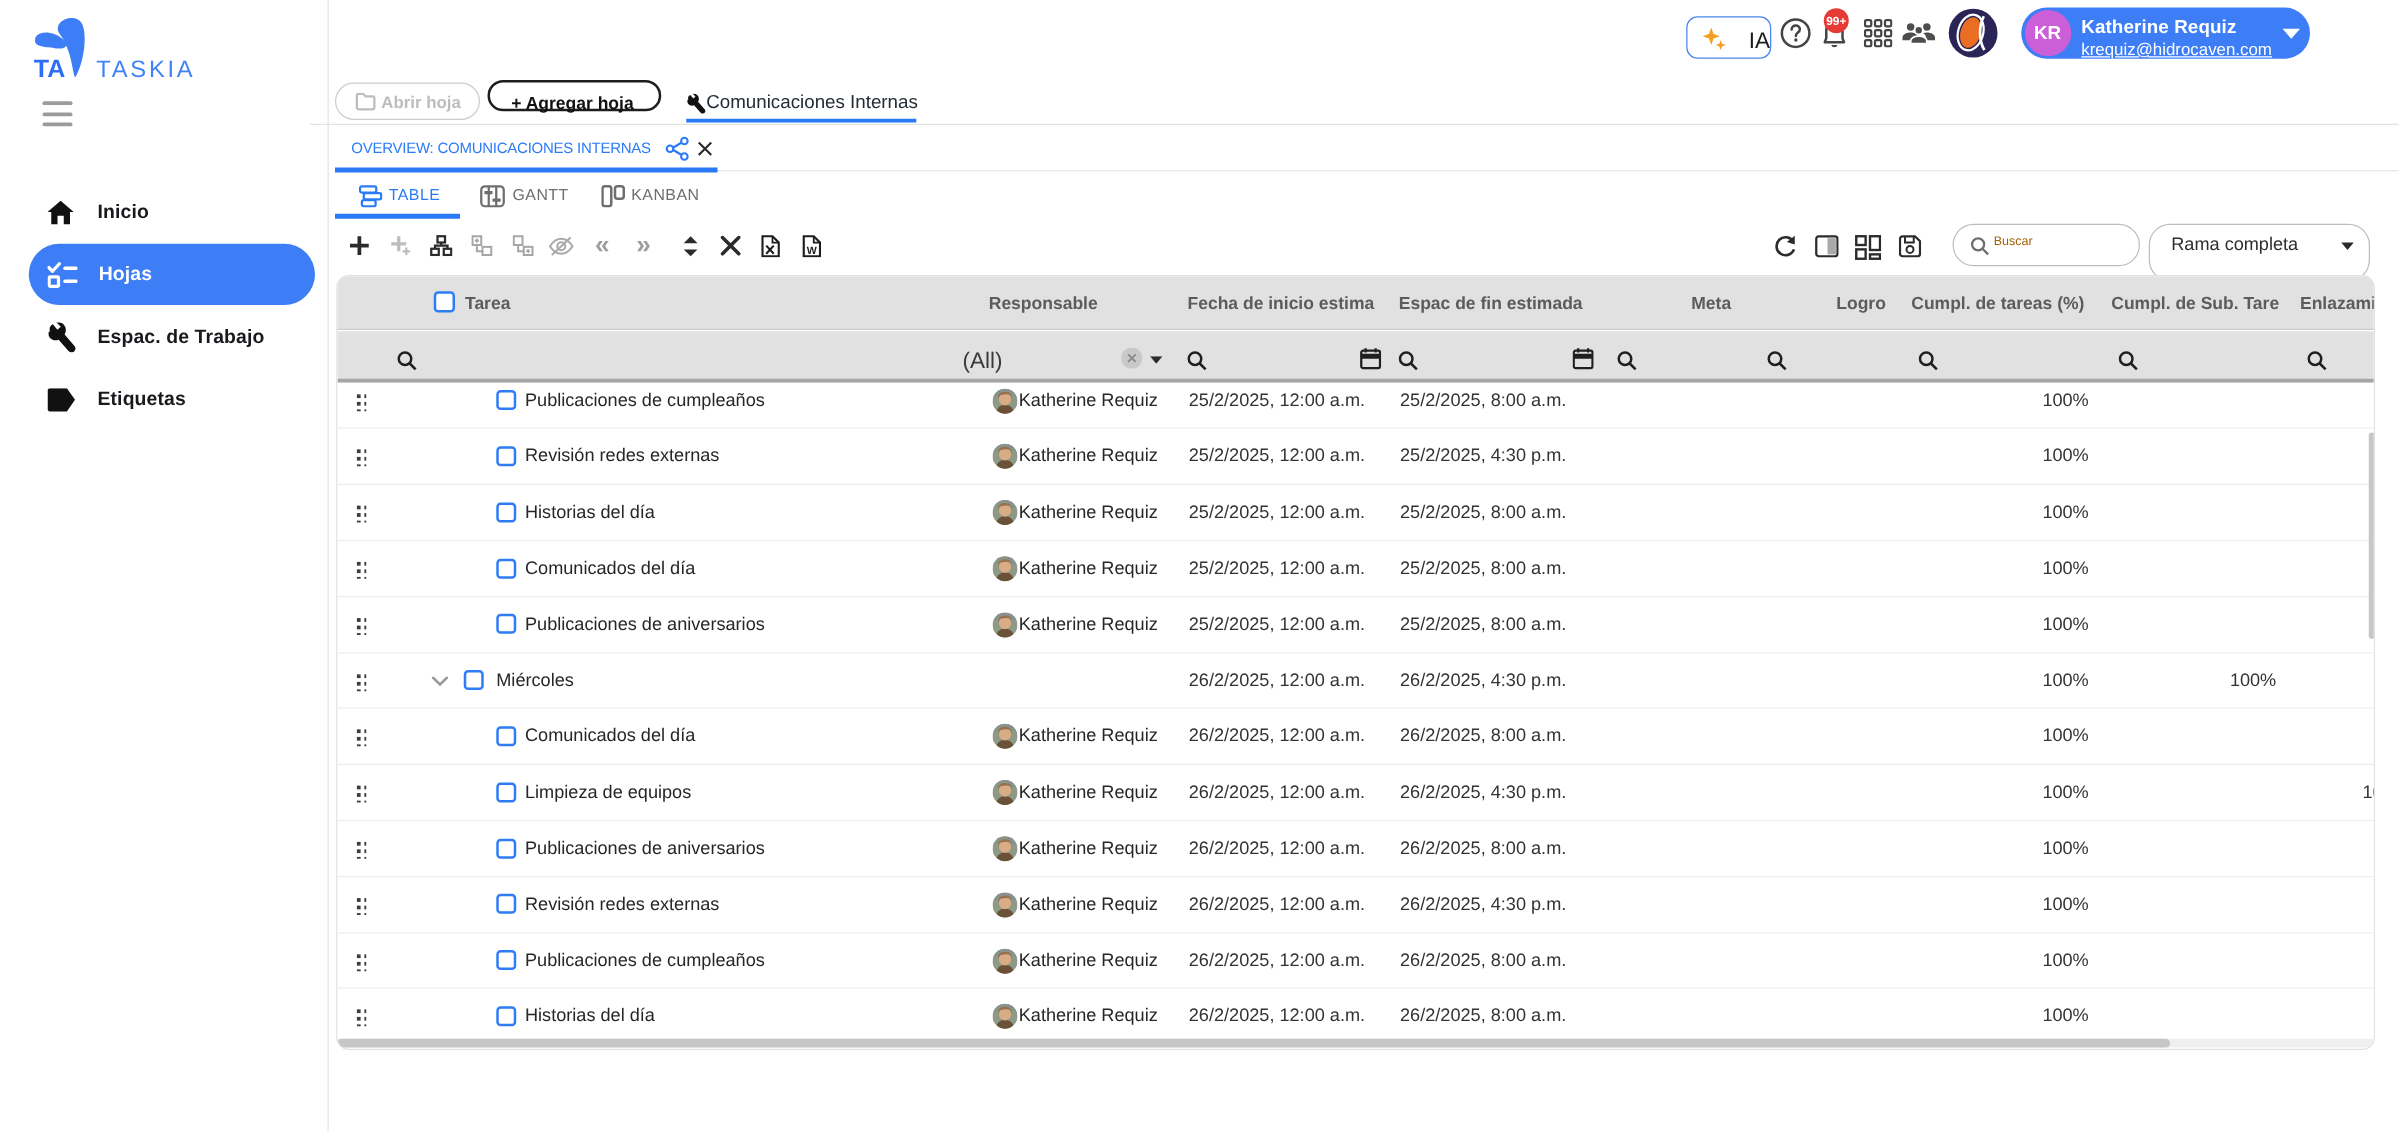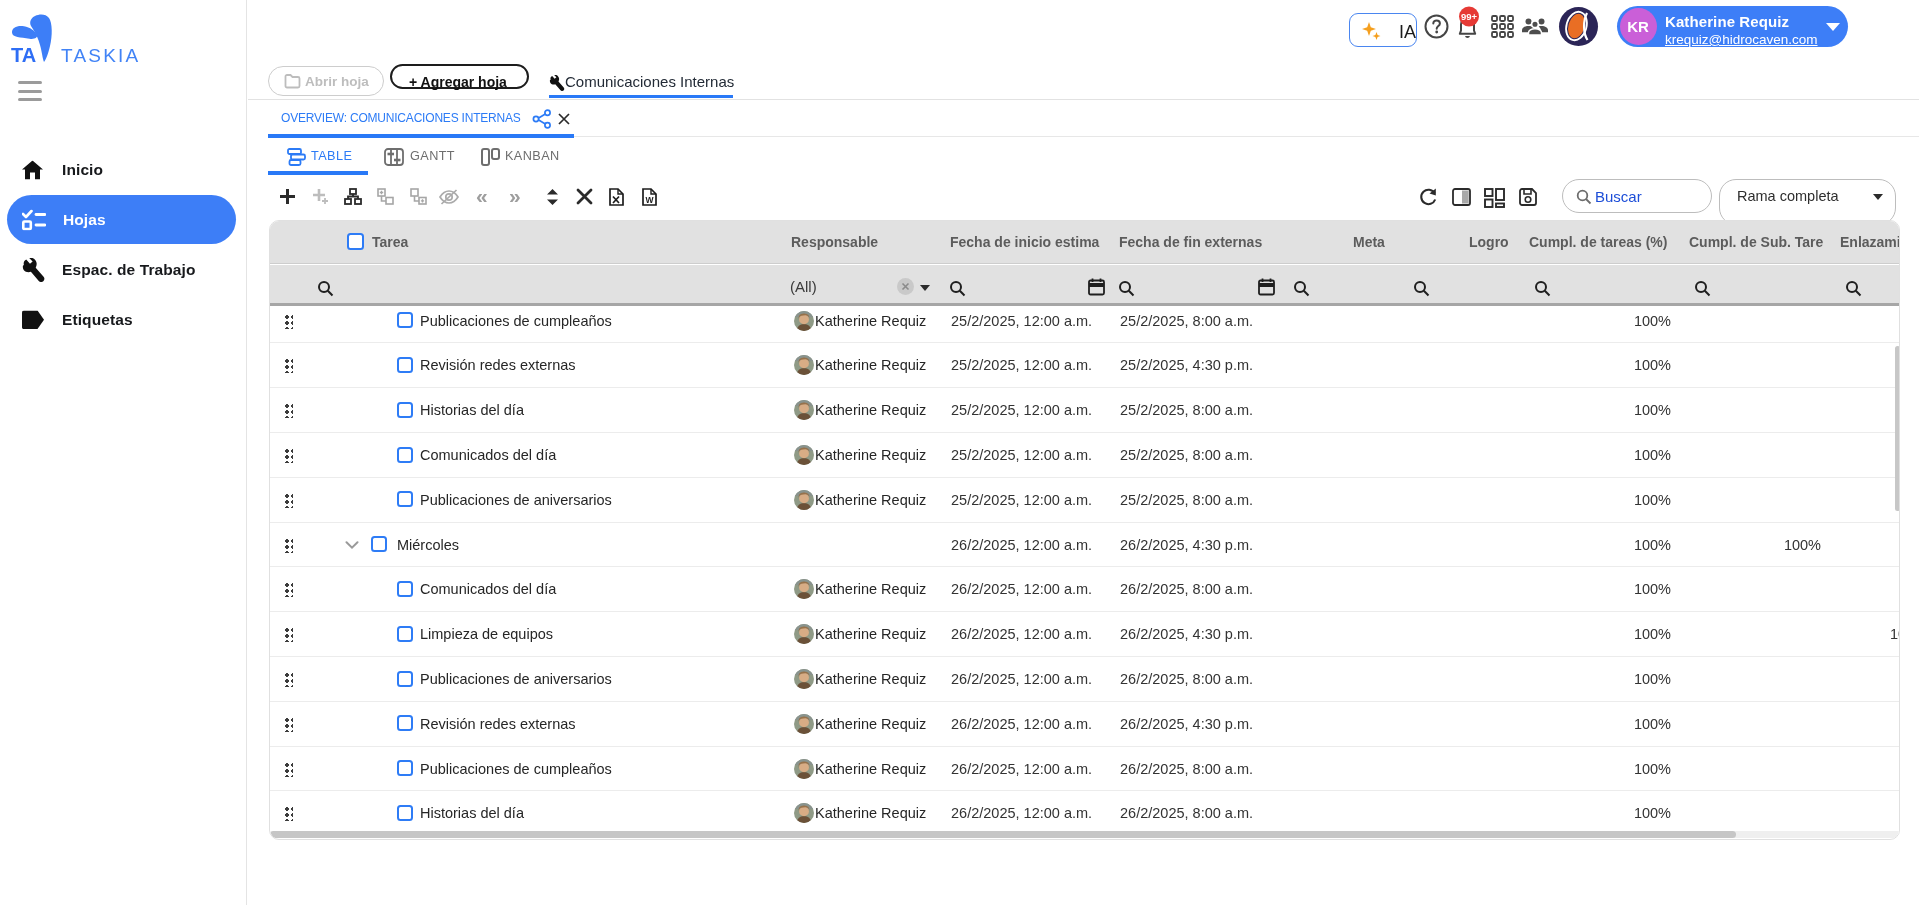--- a/index.html
+++ b/index.html
@@ -1,20 +1,20 @@
 <!DOCTYPE html>
 <html><head><meta charset="utf-8">
 <style>
 * { margin:0; padding:0; box-sizing:border-box; }
 html,body { width:1919px; height:905px; background:#fff; font-family:"Liberation Sans", sans-serif; overflow:hidden; }
 body { position:relative; }
 .abs { position:absolute; }
 
 
-#side { position:absolute; left:0; top:0; width:247px; height:905px; background:#fff; border-right:1px solid #e4e4e4; }
+#side { position:absolute; left:16px; top:0; width:247px; height:905px; background:#fff; border-right:1px solid #e4e4e4; }
 #logo { position:absolute; left:10px; top:12px; }
 #burger { position:absolute; left:18px; top:81px; width:24px; }
 #burger div { height:3px; background:#9b9b9b; border-radius:2px; margin-bottom:5.5px; }
 .nav { position:absolute; left:0; width:247px; height:36px; }
 .nav .nicon { position:absolute; left:22px; top:50%; transform:translateY(-50%); }
 .nav .ntxt { position:absolute; left:62px; top:50%; transform:translateY(-50%); font-size:15.5px; font-weight:bold; color:#17191c; letter-spacing:0.1px; }
 #pill { position:absolute; left:7px; top:195px; width:229px; height:49px; background:#3d7ef7; border-radius:24.5px; }
 #pill.nav { height:49px; }
 #pill .ntxt { color:#fff; left:56px; }
 #pill .nicon { left:15px; }
@@ -42,21 +42,21 @@
 #ovline { position:absolute; left:268px; top:134px; width:306px; height:3.5px; background:#2979f7; }
 #hr2 { position:absolute; left:268px; top:136px; width:1651px; height:1px; background:#e7e7e7; }
 .vtab { position:absolute; top:149px; font-size:12.7px; letter-spacing:0.4px; }
 #tabline { position:absolute; left:268px; top:171px; width:100px; height:3.5px; background:#2979f7; }
 
 
 .tbi { position:absolute; top:188px; }
 
 
 #search { position:absolute; left:1562px; top:179px; width:150px; height:34px; border:1px solid #bdbdbd; border-radius:17px; }
-#search span { position:absolute; left:32px; top:8px; font-size:15px; color:#1d4ed8; }
+#search span { position:absolute; left:32px; top:8px; font-size:10px; color:#a16207; }
 #branch { position:absolute; left:1719px; top:179px; width:177px; height:46px; border:1px solid #bdbdbd; border-radius:17px; }
 #branch span { position:absolute; left:17px; top:8px; font-size:14.5px; color:#2e2e2e; }
 
 
 #tbl { position:absolute; left:269px; top:220px; width:1631px; height:620px; border:1px solid #e0e0e0; border-radius:10px; background:#fff; overflow:hidden; }
 #thead { position:absolute; left:0; top:0; width:100%; height:43px; background:#e1e1e1; border-bottom:1px solid #cdcdcd; z-index:3; }
 #tfilter { position:absolute; left:0; top:44px; width:100%; height:85px; height:41px; background:#e1e1e1; border-bottom:3px solid #a6a6a6; z-index:3; }
 .hcb { position:absolute; left:77px; top:12px; width:17px; height:17px; border:2.5px solid #2e7cf6; border-radius:3.5px; background:#fff; }
 .hc { position:absolute; top:13px; font-size:14px; font-weight:bold; color:#5c5c5c; white-space:nowrap; }
 .fq { position:absolute; top:15px; }
@@ -341,33 +341,33 @@
       <path d="M1 1 L6 7 L11 1 Z" fill="#2b2b2b"></path>
     </svg>
 </div>
 
 <div id="tbl">
   <div id="thead">
     <div class="hcb"></div>
     <span class="hc" style="left:102px">Tarea</span>
     <span class="hc" style="left:521px">Responsable</span>
     <span class="hc" style="left:680px">Fecha de inicio estima</span>
-    <span class="hc" style="left:849px">Fecha de fin externas</span>
+    <span class="hc" style="left:849px">Espac de fin estimada</span>
     <span class="hc" style="left:1083px">Meta</span>
     <span class="hc" style="left:1199px">Logro</span>
     <span class="hc" style="left:1259px">Cumpl. de tareas (%)</span>
     <span class="hc" style="left:1419px">Cumpl. de Sub. Tare</span>
     <span class="hc" style="left:1570px">Enlazamien</span>
   </div>
   <div id="tfilter">
     <svg class="fq" style="left:47px" width="17" height="17" viewBox="0 0 17 17">
         <circle cx="7" cy="7" r="5" fill="none" stroke="#1f1f1f" stroke-width="2"></circle>
         <line x1="10.8" y1="10.8" x2="15.5" y2="15.5" stroke="#1f1f1f" stroke-width="2"></line>
       </svg>
-    <span style="position:absolute;left:520px;top:13px;font-size:15px;color:#3a3a3a">(All)</span>
+    <span style="position:absolute;left:500px;top:13px;font-size:18px;color:#3a3a3a">(All)</span>
     <svg class="fq" style="left:627px;top:13px" width="17" height="17" viewBox="0 0 17 17">
         <circle cx="8.5" cy="8.5" r="8.5" fill="#c9c9c9"></circle>
         <path d="M5.5 5.5 L11.5 11.5 M11.5 5.5 L5.5 11.5" stroke="#8b8b8b" stroke-width="1.6"></path>
       </svg>
     <svg class="fq" style="left:650px;top:20px" width="10" height="6" viewBox="0 0 10 6">
         <path d="M0 0 L5 6 L10 0 Z" fill="#2b2b2b"></path>
       </svg>
     <svg class="fq" style="left:679px" width="17" height="17" viewBox="0 0 17 17">
         <circle cx="7" cy="7" r="5" fill="none" stroke="#1f1f1f" stroke-width="2"></circle>
         <line x1="10.8" y1="10.8" x2="15.5" y2="15.5" stroke="#1f1f1f" stroke-width="2"></line>

